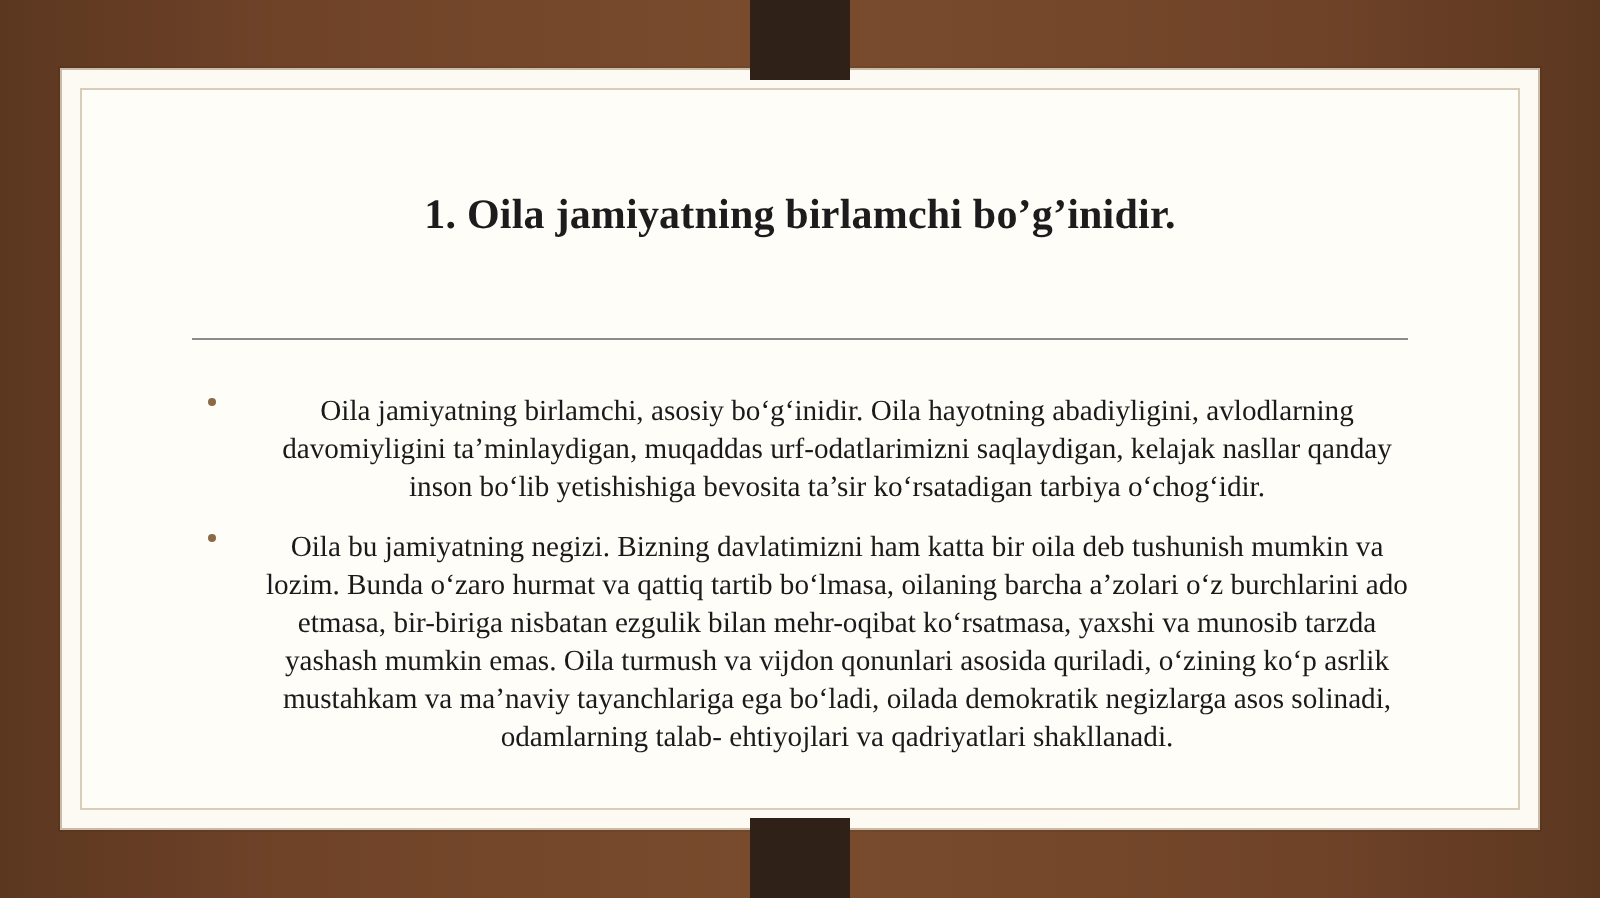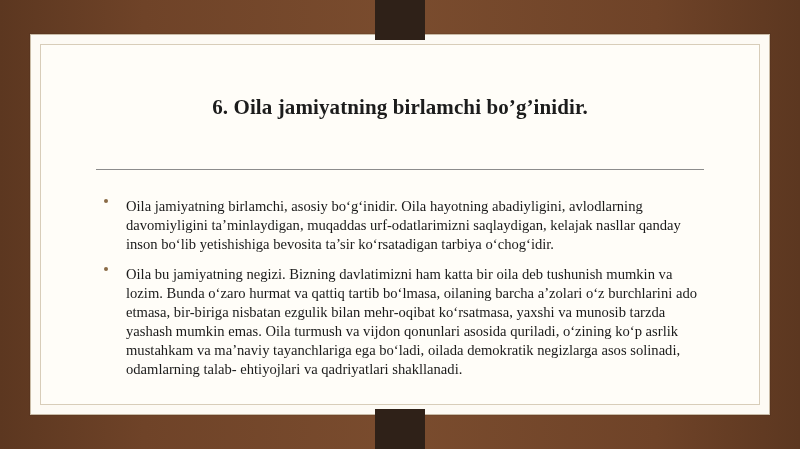--- a/index.html
+++ b/index.html
@@ -94,21 +94,21 @@
     top: 152px;
   }
   .bullet {
     position: relative;
     padding-left: 30px;
     margin-bottom: 11px;
     font-family: "Liberation Serif", serif;
     font-size: 14.6px;
     line-height: 1.30;
     color: #1a1a1a;
-    text-align: left;
+    text-align: center;
   }
   .bullet .dot {
     position: absolute;
     left: 8px;
     top: 2px;
     width: 4px;
     height: 4px;
     background: #8a6a46;
     border-radius: 50%;
     display: block;
@@ -119,21 +119,21 @@
 
 <div class="slide">
 
   <div class="clasp-top"></div>
   <div class="clasp-bottom"></div>
 
   <div class="frame-outer">
     <div class="frame-inner">
       <div class="content">
 
-        <div class="title">6. Oila jamiyatning birlamchi bo’g’inidir.</div>
+        <div class="title">1. Oila jamiyatning birlamchi bo’g’inidir.</div>
 
         <div class="divider"></div>
 
         <div class="bullets">
 
           <div class="bullet">
             <span class="dot"></span>
             <span>Oila jamiyatning birlamchi, asosiy bo‘g‘inidir. Oila hayotning abadiyligini, avlodlarning davomiyligini ta’minlaydigan, muqaddas urf-odatlarimizni saqlaydigan, kelajak nasllar qanday inson bo‘lib yetishishiga bevosita ta’sir ko‘rsatadigan tarbiya o‘chog‘idir.</span>
           </div>
 

